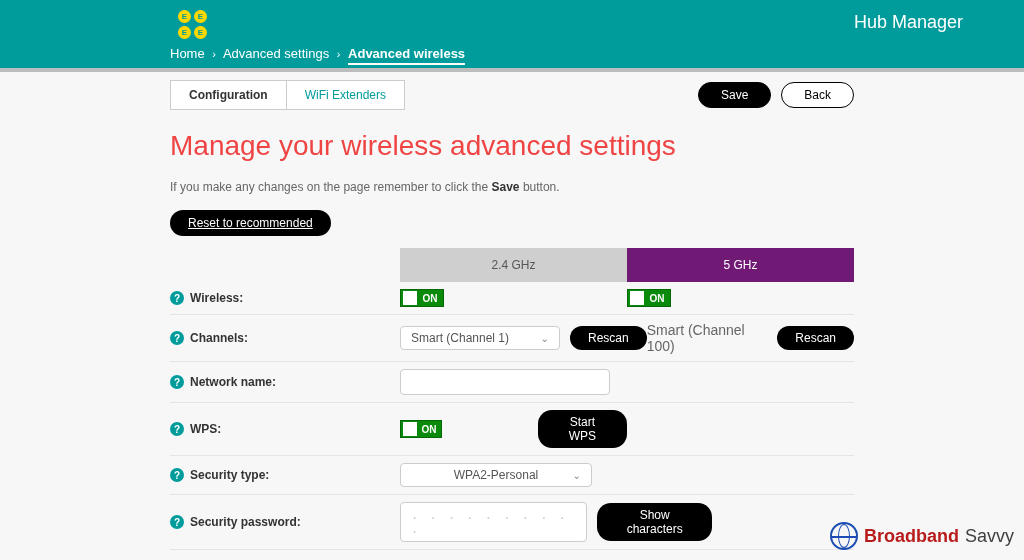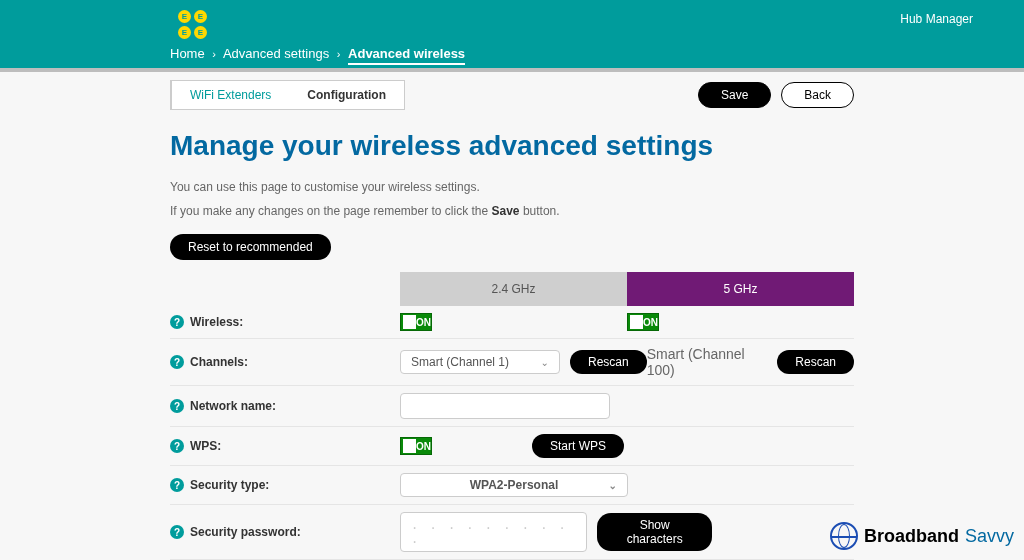--- a/index.html
+++ b/index.html
@@ -1,75 +1,75 @@
 <!DOCTYPE html>
 <html><head>
 <meta charset="utf-8">
 <style>
   * { box-sizing: border-box; margin: 0; padding: 0; font-family: Arial, Helvetica, sans-serif; }
   body { background: #f7f7f7; color: #333; width: 1024px; height: 560px; overflow: hidden; }
   .header { background: #009c9c; height: 68px; position: relative; }
   .logo { position: absolute; left: 178px; top: 10px; }
   .logo-circles { display: flex; flex-wrap: wrap; width: 30px; gap: 3px; }
   .logo-c { width: 13px; height: 13px; border-radius: 50%; background: #ffd800; color:#009c9c; font-size:8px; font-weight:bold; display:flex; align-items:center; justify-content:center; }
-  .hub-mgr { position: absolute; right: 51px; top: 12px; color: #fff; font-size: 12px; }
+  .hub-mgr { position: absolute; right: 61px; top: 12px; color: #fff; font-size: 18px; }
   .breadcrumb { position: absolute; left: 170px; top: 46px; color: #fff; font-size: 13px; }
   .breadcrumb a { color: #fff; text-decoration: none; }
   .breadcrumb .sep { margin: 0 4px; font-size: 11px; }
   .breadcrumb .current { font-weight: bold; border-bottom: 2px solid #fff; padding-bottom: 2px; margin-top: 8px; }
   .divider { height: 4px; background: #bdbdbd; }
 
   .topbar { margin: 8px 170px 0 170px; display: flex; align-items: center; }
   .tabs { border: 1px solid #ccc; display: flex; background: #fff; }
   .tab { padding: 7px 18px; font-size: 12px; cursor: pointer; }
   .tab.active { font-weight: bold; color: #333; }
   .tab.inactive { color: #009c9c; border-left: 1px solid #ccc; }
   .topbar-spacer { flex: 1; }
   .pill-btn { border-radius: 14px; padding: 5px 22px; font-size: 12px; cursor: pointer; border: 1px solid #000; }
   .pill-black { background: #000; color: #fff; }
   .pill-white { background: #fff; color: #000; margin-left: 10px; text-align: center; }
 
   .content { margin: 20px 170px 0 170px; }
-  h1 { font-size: 28px; font-weight: bold; color: #0369a1; margin-bottom: 18px; }
+  h1 { font-size: 28px; font-weight: normal; color: #ef4444; margin-bottom: 18px; }
   .desc { font-size: 12px; color: #666; margin-bottom: 10px; }
   .desc strong { color: #333; }
-  .reset-btn { background:#000; color:#fff; border:none; border-radius:14px; padding:6px 18px; font-size:12px; cursor:pointer; margin-top:6px; }
+  .reset-btn { background:#000; color:#fff; border:none; border-radius:14px; padding:6px 18px; font-size:12px; cursor:pointer; margin-top:6px;text-decoration:underline; }
 
   .band-headers { display:flex; margin-top:12px; }
   .band-spacer { width:230px; }
   .band-h { flex:1; text-align:center; padding:10px 4px; font-size:12px; }
   .band-24 { background:#cfcfcf; color:#555; }
   .band-5 { background:#701a75; color:#fff; }
 
   .row { display:flex; align-items:center; border-bottom:1px solid #e5e5e5; padding:7px 0; }
   .label-cell { width:230px; display:flex; align-items:center; gap:6px; }
   .help-icon { width:14px; height:14px; border-radius:50%; background:#009c9c; color:#fff; font-size:10px; font-weight:bold; display:flex; align-items:center; justify-content:center; cursor:pointer; }
   .label-text { font-size:12px; color:#333; font-weight:bold; }
   .cell { flex:1; display:flex; align-items:center; gap:10px; }
 
-  .toggle { width:32px; height:18px; background:#0a8a0a; color:#fff; font-size:10px; font-weight:bold; display:flex; align-items:center; border:1px solid #066806; position:relative; }
+  .toggle { width:44px; height:18px; background:#0a8a0a; color:#fff; font-size:10px; font-weight:bold; display:flex; align-items:center; border:1px solid #066806; position:relative; }
   .toggle .knob { width:14px; height:14px; background:#fff; margin-left:2px; }
   .toggle .txt { flex:1; text-align:center; }
 
   .select-box { border:1px solid #ccc; border-radius:4px; padding:4px 10px; font-size:12px; color:#555; background:#fff; width:160px; display:flex; justify-content:space-between; align-items:center; cursor:pointer; }
-  .select-wide { width:228px; justify-content:center; position:relative;font-weight:bold; }
+  .select-wide { width:192px; justify-content:center; position:relative; }
   .select-wide .chev { position:absolute; right:10px; }
   .chev { font-size:10px; color:#888; }
   .static-text { font-size:14px; color:#666; }
   .text-input { border:1px solid #ccc; border-radius:4px; padding:5px 10px; font-size:12px; width:210px; background:#fff; }
   .pwd-input { font-family: monospace; letter-spacing:2px; color:#ccc; }
   .black-btn { background:#000; color:#fff; border:none; border-radius:14px; padding:5px 18px; font-size:12px; cursor:pointer; }
 
   .watermark { position:absolute; right:10px; bottom:10px; display:flex; align-items:center; gap:6px; }
   .wm-globe { width:28px; height:28px; border:2px solid #1b4db3; border-radius:50%; position:relative; }
   .wm-globe::before { content:''; position:absolute; left:50%; top:0; bottom:0; width:10px; border:1.5px solid #1b4db3; border-radius:50%; transform:translateX(-50%); }
   .wm-globe::after { content:''; position:absolute; left:0; right:0; top:50%; height:1.5px; background:#1b4db3; }
-  .wm-text1 { font-size:18px; font-weight:bold; color:#000000; }
+  .wm-text1 { font-size:18px; font-weight:bold; color:#b91c1c; }
   .wm-text2 { font-size:18px; font-weight:bold; color:#1b4db3; }
-  .wm-text2 span { font-weight:normal; color:#0369a1; }
+  .wm-text2 span { font-weight:normal; color:#404040; }
 </style>
 </head>
 <body>
 
 <div class="header">
   <div class="logo">
     <div class="logo-circles">
       <div class="logo-c">E</div>
         <div class="logo-c">E</div>
         <div class="logo-c">E</div>
@@ -82,31 +82,30 @@
     <span class="sep">›</span>
     <a href="#">Advanced settings</a>
     <span class="sep">›</span>
     <span class="current">Advanced wireless</span>
   </div>
 </div>
 <div class="divider"></div>
 
 <div class="topbar">
   <div class="tabs">
+    <div class="tab active">Configuration</div>
     <div class="tab inactive">WiFi Extenders</div>
-    <div class="tab active">Configuration</div>
   </div>
   <div class="topbar-spacer"></div>
   <button class="pill-btn pill-black">Save</button>
   <button class="pill-btn pill-white">Back</button>
 </div>
 
 <div class="content">
   <h1>Manage your wireless advanced settings</h1>
-  <p class="desc">You can use this page to customise your wireless settings.</p>
   <p class="desc">
     <span>If you make any changes on the page remember to click the </span><strong>Save</strong><span> button.</span>
   </p>
   <button class="reset-btn">Reset to recommended</button>
 
   <div class="band-headers">
     <div class="band-spacer"></div>
     <div class="band-h band-24">2.4 GHz</div>
     <div class="band-h band-5">5 GHz</div>
   </div>

